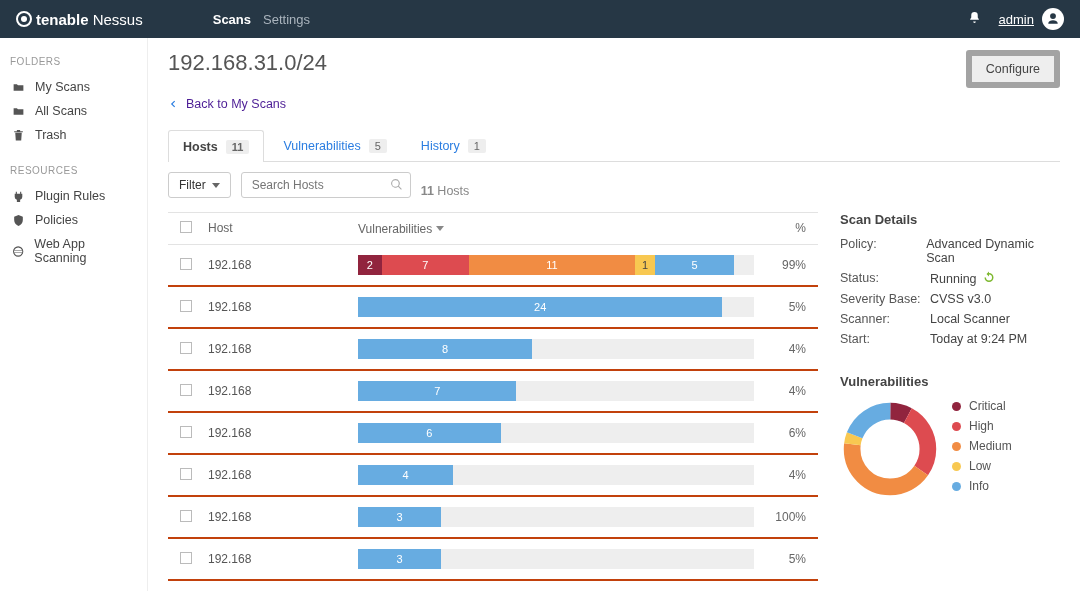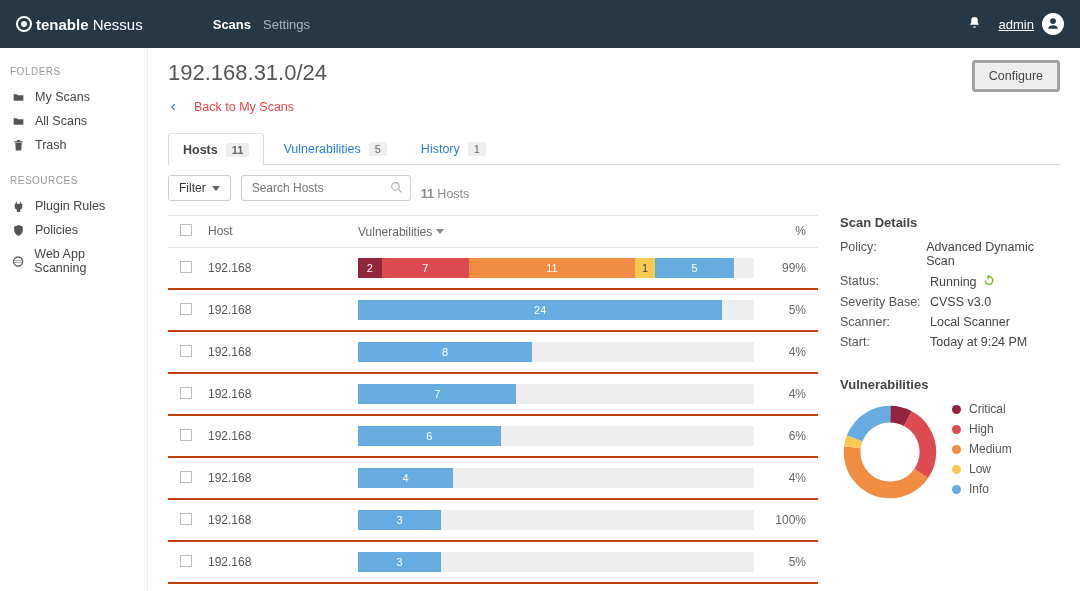--- a/index.html
+++ b/index.html
@@ -1,39 +1,39 @@
 <!DOCTYPE html>
 <html><head>
 <meta charset="utf-8">
 <style>
 * { margin: 0; padding: 0; box-sizing: border-box; font-family: Arial, Helvetica, sans-serif; }
 body { background: #fff; color: #333; font-size: 13px; width: 1080px; }
-.topbar { background: #263745; height: 48px; display: flex; align-items: center; padding: 0 16px; color: #fff; }
+.topbar { background: #263745; height: 38px; display: flex; align-items: center; padding: 0 16px; color: #fff; }
 .brand { display: flex; align-items: center; gap: 4px; font-size: 15px; }
 .brand-logo { width: 16px; height: 16px; border: 2px solid #fff; border-radius: 50%; position: relative; display: inline-block; }
 .brand-logo::before { content:""; position:absolute; top:3px; left:3px; width:6px; height:6px; border-radius:50%; background:#fff; }
 .brand b { font-weight: bold; }
 .nav { display: flex; gap: 12px; margin-left: 70px; }
 .nav-item { color: #aab4bd; cursor: pointer; font-size: 13px; }
 .nav-item.active { color: #fff; font-weight:bold }
 .top-right { margin-left: auto; display: flex; align-items: center; gap: 18px; text-decoration: underline; }
 .bell-icon svg { fill: #fff; }
 .user { display: flex; align-items: center; gap: 8px; color: #fff; font-size: 13px; }
 .avatar { width: 22px; height: 22px; border-radius: 50%; background: #fff; display:flex; align-items:center; justify-content:center; }
 .avatar svg { fill: #263745; }
 .layout { display: flex; }
 .sidebar { width: 148px; padding: 14px 10px; background:#fff; border-right:1px solid #eee;}
 .sb-heading { font-size: 10px; color: #999; letter-spacing: 0.5px; margin-bottom: 8px; margin-top:4px; }
 .sb-item { display: flex; align-items: center; gap: 10px; padding: 5px 2px; color: #444; cursor: pointer; font-size: 12.5px; }
 .sb-item svg { width: 13px; height: 13px; fill: #555; }
 .content { flex: 1; padding: 12px 20px 40px 20px; }
 .page-header { display: flex; align-items: flex-start; justify-content: space-between; }
 .page-title { font-size: 22px; font-weight: 300; color: #555; }
-.back-link { color: #ef4444; font-size: 12.5px; margin-top: 14px; display: inline-flex; align-items:center; gap:16px; cursor:pointer; }
-.configure-btn { background: #eee; border: 3px solid #a3a3a3; border-radius: 3px; padding: 6px 14px; font-size: 12.5px; color: #444; cursor: pointer; }
+.back-link { color: #4c1d95; font-size: 12.5px; margin-top: 21px; display: inline-flex; align-items:center; gap:8px; cursor:pointer; }
+.configure-btn { background: #eee; border: 6px solid #a3a3a3; border-radius: 3px; padding: 6px 14px; font-size: 12.5px; color: #444; cursor: pointer; }
 .tabs { display: flex; border-bottom: 1px solid #ddd; margin-top: 18px; }
 .tab { padding: 8px 14px; border: 1px solid transparent; border-bottom: none; margin-right:4px;  cursor: pointer; display:flex; align-items:center; gap:8px; font-size:12.5px;}
 .tab.active { border-color: #ddd; background: #fff; border-radius: 3px 3px 0 0; margin-bottom:-1px; font-weight:bold; color:#444;}
 .tab .label { color: #2a7de1; }
 .tab.active .label { color: #444; }
 .badge { background: #eee; border-radius: 2px; padding: 1px 6px; font-size: 11px; color: #666; }
 .filter-row { display:flex; align-items:flex-end; gap:10px; margin-top:10px; }
 .filter-btn { border:1px solid #ccc; padding:5px 10px; border-radius:3px; background:#fff; font-size:12px; cursor:pointer; display:flex; align-items:center; gap:6px;}
 .search-box { position:relative; }
 .search-input { border:1px solid #ccc; padding:5px 28px 5px 10px; border-radius:3px; width:170px; font-size:12px; }

